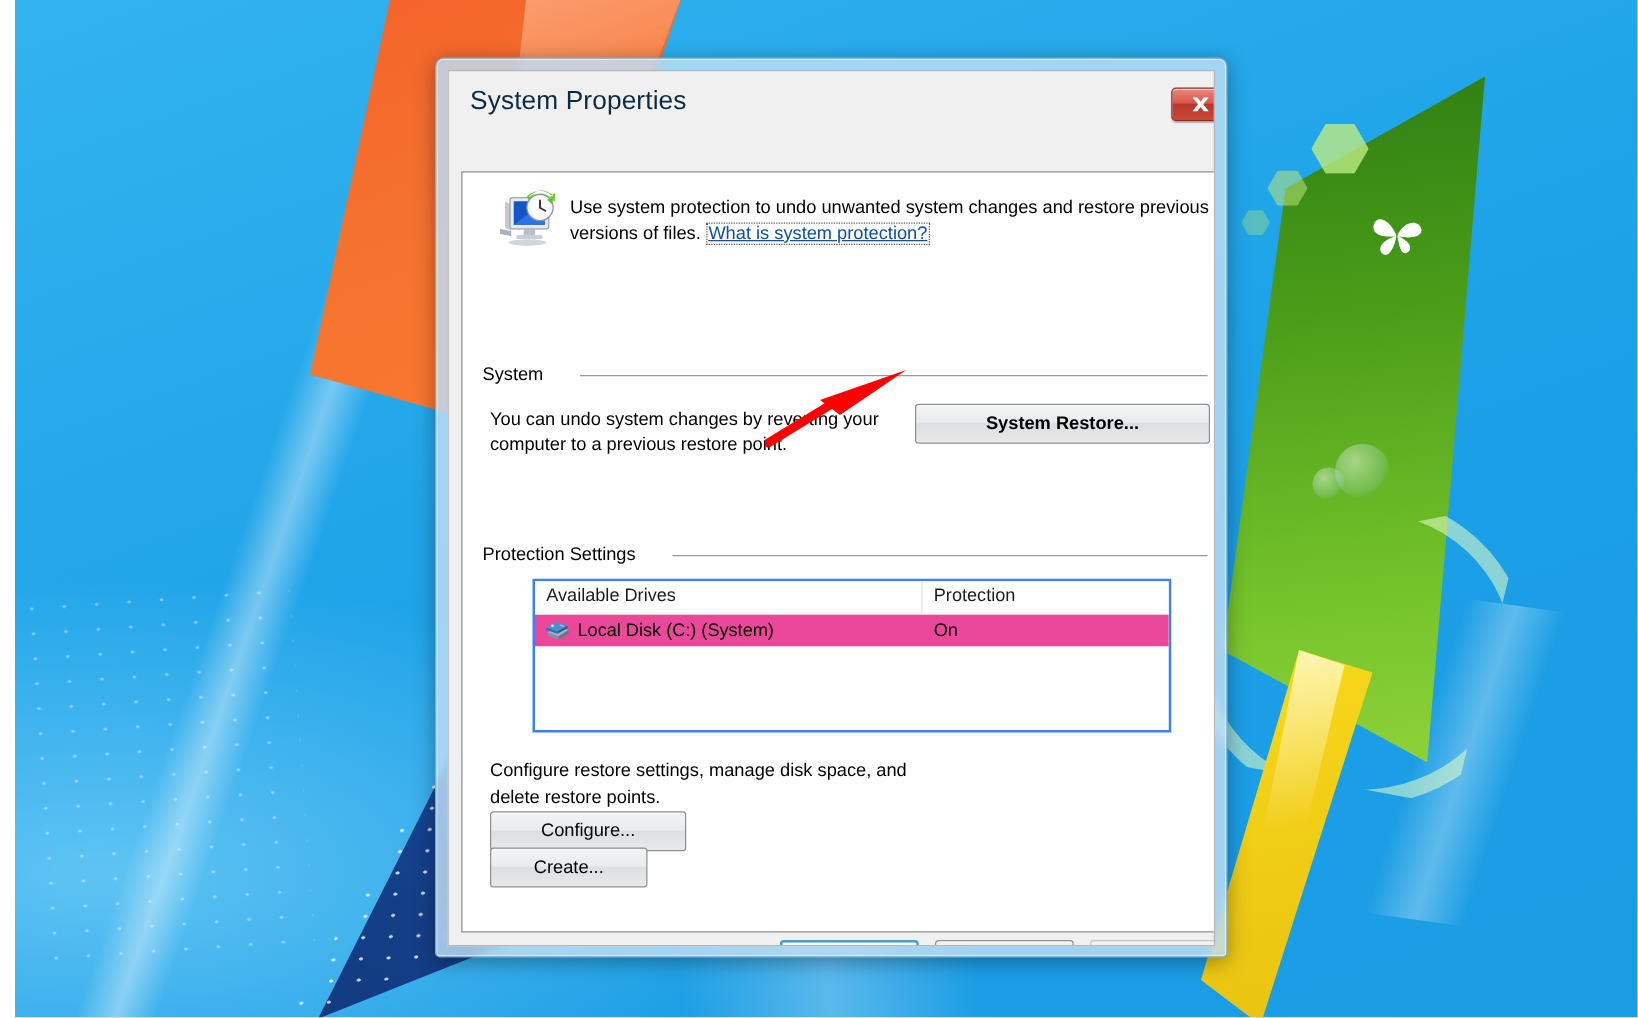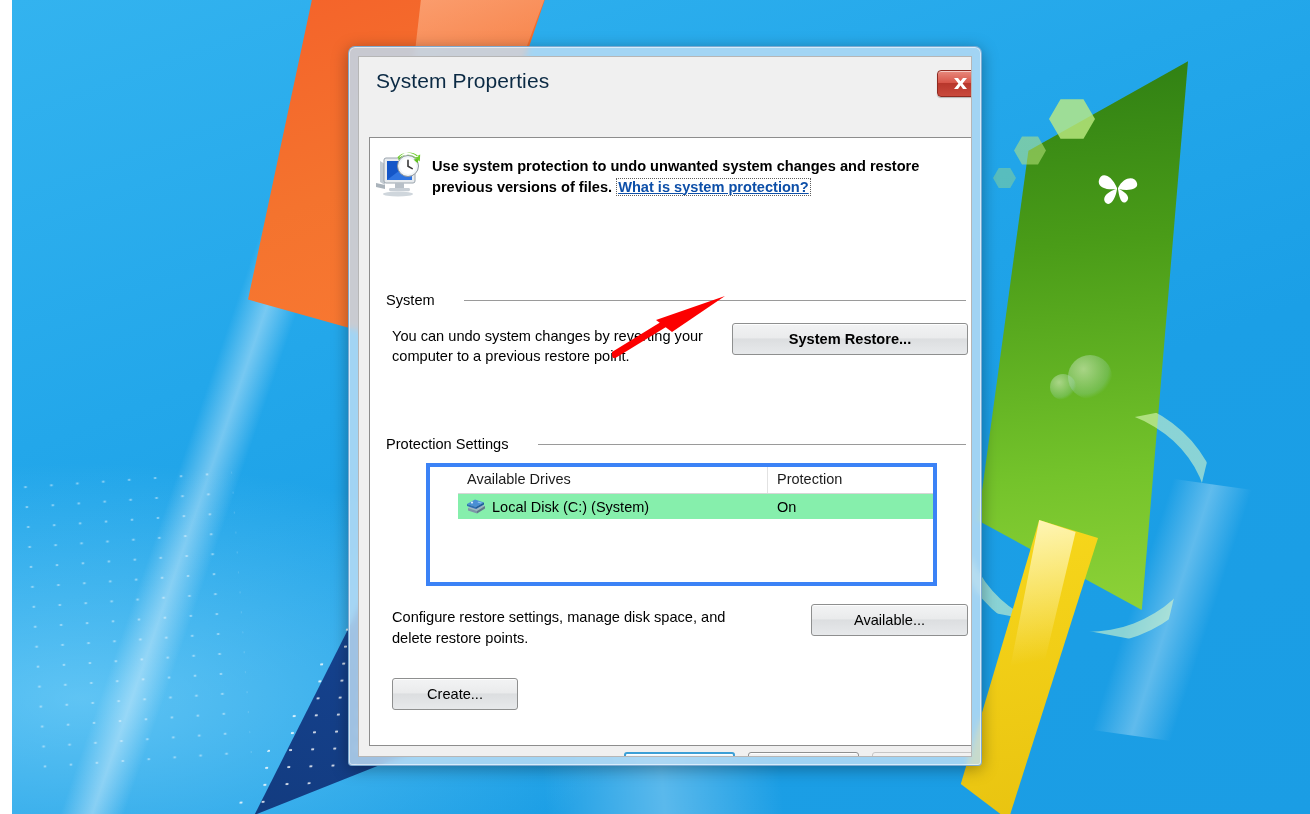--- a/index.html
+++ b/index.html
@@ -214,25 +214,24 @@
     left: 10px; top: 80px;
     width: 614px; height: 609px;
     box-sizing: border-box;
     background: #ffffff;
     border: 1px solid #8d8d8d;
   }
 
   
   #intro {
     position: absolute;
-    left: 4px; top: 14px;
+    left: 28px; top: 14px;
     width: 590px;
     display: flex;
     align-items: center;
-    font-weight: bold;
   }
   #intro-icon { width: 48px; height: 46px; flex: 0 0 48px; margin-right: 10px; }
   #intro-text {
     font-size: 14.6px;
     color: #000;
     line-height: 21px;
     padding-top: 3px;
   }
   #help-link {
     color: #0d4fa8;
@@ -308,44 +307,43 @@
   }
   #btn-system-restore { width: 236px; height: 32px; font-weight: bold; }
 
   
   #listbox {
     position: absolute;
     left: 56px; top: 325px;
     width: 511px; height: 123px;
     box-sizing: border-box;
     background: #ffffff;
-    border: 4px solid #3b82f6;
+    border: 2px solid #3b82f6;
     overflow: hidden;
-    padding-left: 28px;
   }
   #list-header {
     display: flex;
     height: 26px;
     border-bottom: 1px solid #d6d6d6;
     background: #ffffff;
   }
   .col-head {
     font-size: 14.5px;
     color: #1b1b1b;
     line-height: 25px;
     padding-left: 9px;
     box-sizing: border-box;
   }
   .col-drives { width: 310px; border-right: 1px solid #e2e2e2; }
   .col-protection { flex: 1; }
   .list-row {
     display: flex;
     height: 25px;
     align-items: center;
-    background: #86efac;
+    background: #ec4899;
     cursor: pointer;
   }
   .cell-drive {
     width: 310px;
     display: flex;
     align-items: center;
     padding-left: 8px;
     box-sizing: border-box;
     font-size: 14.5px;
     color: #000;
@@ -360,21 +358,21 @@
 
   
   .action-row {
     position: absolute;
     left: 22px;
     width: 576px;
     display: flex;
     align-items: flex-start;
     justify-content: space-between;
   }
-  #row-configure { top: 466px; }
+  #row-configure { top: 466px; flex-direction: column; }
   #row-create { top: 540px; }
   .action-text {
     font-size: 14.6px;
     line-height: 21px;
     color: #000;
     width: 370px;
     padding-top: 3px;
   }
   #btn-configure { width: 157px; height: 32px; }
   #btn-create { width: 126px; height: 32px; }
@@ -504,21 +502,21 @@
                 <path d="M12.5 3.6 L16 4.8 L14.8 5.6 L11.5 4.4 Z" fill="#8ec4f2"></path>
               </svg>
               <span>Local Disk (C:) (System)</span>
             </div>
             <div class="cell-protection">On</div>
           </div>
         </div>
 
         <div class="action-row" id="row-configure">
           <div class="action-text">Configure restore settings, manage disk space, and delete restore points.</div>
-          <button class="btn" id="btn-configure">Available...</button>
+          <button class="btn" id="btn-configure">Configure...</button>
         </div>
 
         <div class="action-row" id="row-create">
           <button class="btn" id="btn-create">Create...</button>
         </div>
 
       </div>
 
       <div id="footer">
         <button class="btn default" id="btn-ok">OK</button>

